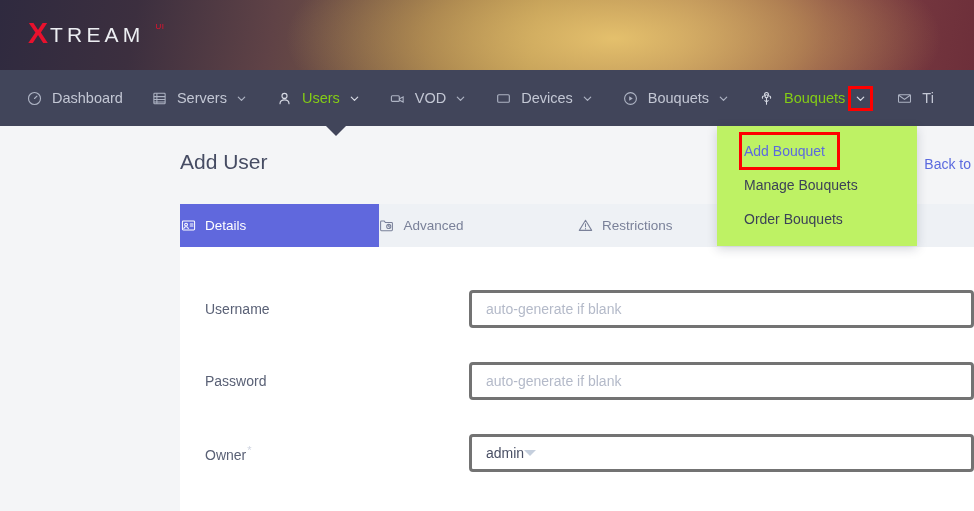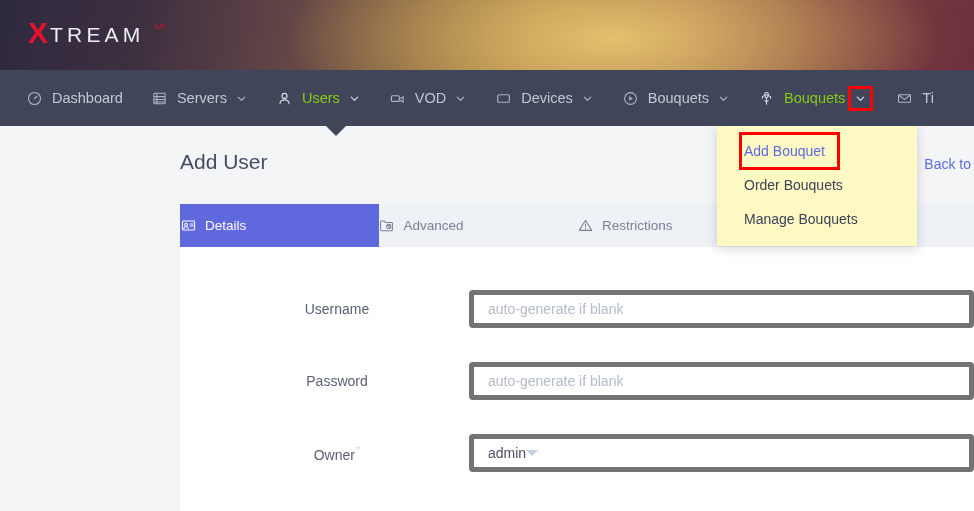--- a/index.html
+++ b/index.html
@@ -126,21 +126,21 @@
     margin-left: -10px;
     z-index: 31;
   }
 
   
   .dropdown {
     position: absolute;
     left: 717px;
     top: 126px;
     width: 200px;
-    background: #fef9c3;
+    background: #bef264;
     box-shadow: 0 3px 10px rgba(30,34,60,0.18);
     padding: 8px 0 10px 0;
     z-index: 40;
   }
   .dropdown-item {
     display: block;
     padding: 9px 12px 9px 27px;
     font-size: 14px;
     color: #3c4257;
     white-space: nowrap;
@@ -233,32 +233,31 @@
     display: flex;
     align-items: center;
     height: 72px;
     padding: 0 0 0 25px;
   }
   .form-label {
     width: 264px;
     font-size: 14px;
     color: #5a6176;
     flex: 0 0 auto;
-    text-align: center;
   }
   .req-star {
     color: #cfd4e0;
     font-size: 11px;
     vertical-align: super;
     margin-left: 1px;
   }
   .form-control {
     flex: 1 1 auto;
     height: 38px;
-    border: 5px solid #737373;
+    border: 3px solid #737373;
     border-radius: 4px;
     background: #fff;
     display: flex;
     align-items: center;
     padding: 0 14px;
     font-size: 14px;
     box-sizing: border-box;
     margin-right: 0px;
   }
   .form-control .ph { color: #b4bac9; }
@@ -482,17 +481,17 @@
             <span class="select-caret"></span>
           </div>
         </div>
 
       </div>
     </div>
   </div>
 
   <div class="dropdown">
     <div class="dropdown-item highlight boxed">Add Bouquet</div>
+    <div class="dropdown-item">Manage Bouquets</div>
     <div class="dropdown-item">Order Bouquets</div>
-    <div class="dropdown-item">Manage Bouquets</div>
   </div>
 
 </div>
 
 </body></html>

